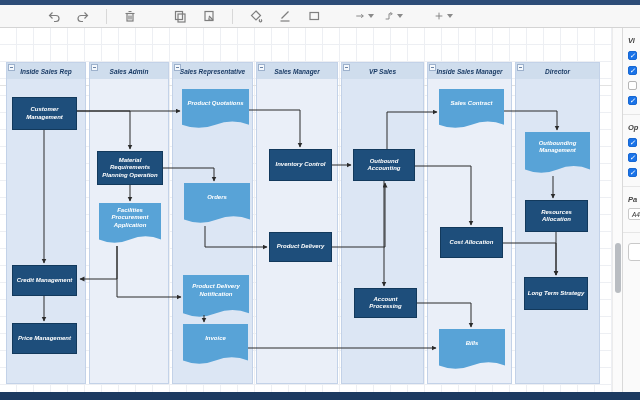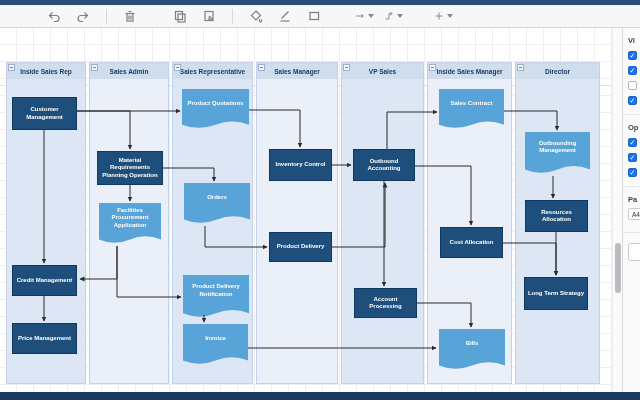--- a/index.html
+++ b/index.html
@@ -1,17 +1,17 @@
 <!DOCTYPE html>
 <html><head>
 <meta charset="utf-8">
 <style>
   html,body{margin:0;padding:0;}
   body{width:640px;height:400px;overflow:hidden;font-family:"Liberation Sans",sans-serif;background:#fff;position:relative;}
-  #stage{position:absolute;inset:0;width:640px;height:400px;}
+  #stage{position:absolute;inset:0;width:640px;height:400px;font-style:italic;}
 
   
   .top-bar{position:absolute;left:0;top:0;width:640px;height:5px;background:#2d4d78;}
   .bottom-bar{position:absolute;left:0;top:392px;width:640px;height:8px;background:#1c3a60;}
 
   
   .toolbar{position:absolute;left:0;top:5px;width:640px;height:23px;background:#f7f7f7;border-bottom:1px solid #d4d4d4;display:flex;align-items:center;padding-left:44px;box-sizing:border-box;gap:9px;}
   .tbtn{width:20px;height:18px;display:flex;align-items:center;justify-content:center;border-radius:3px;color:#7a7a7a;flex:0 0 auto;}
   .tbtn svg{display:block;}
   .caret{width:0;height:0;border-left:3px solid transparent;border-right:3px solid transparent;border-top:4px solid #8a8a8a;margin-left:2px;}

